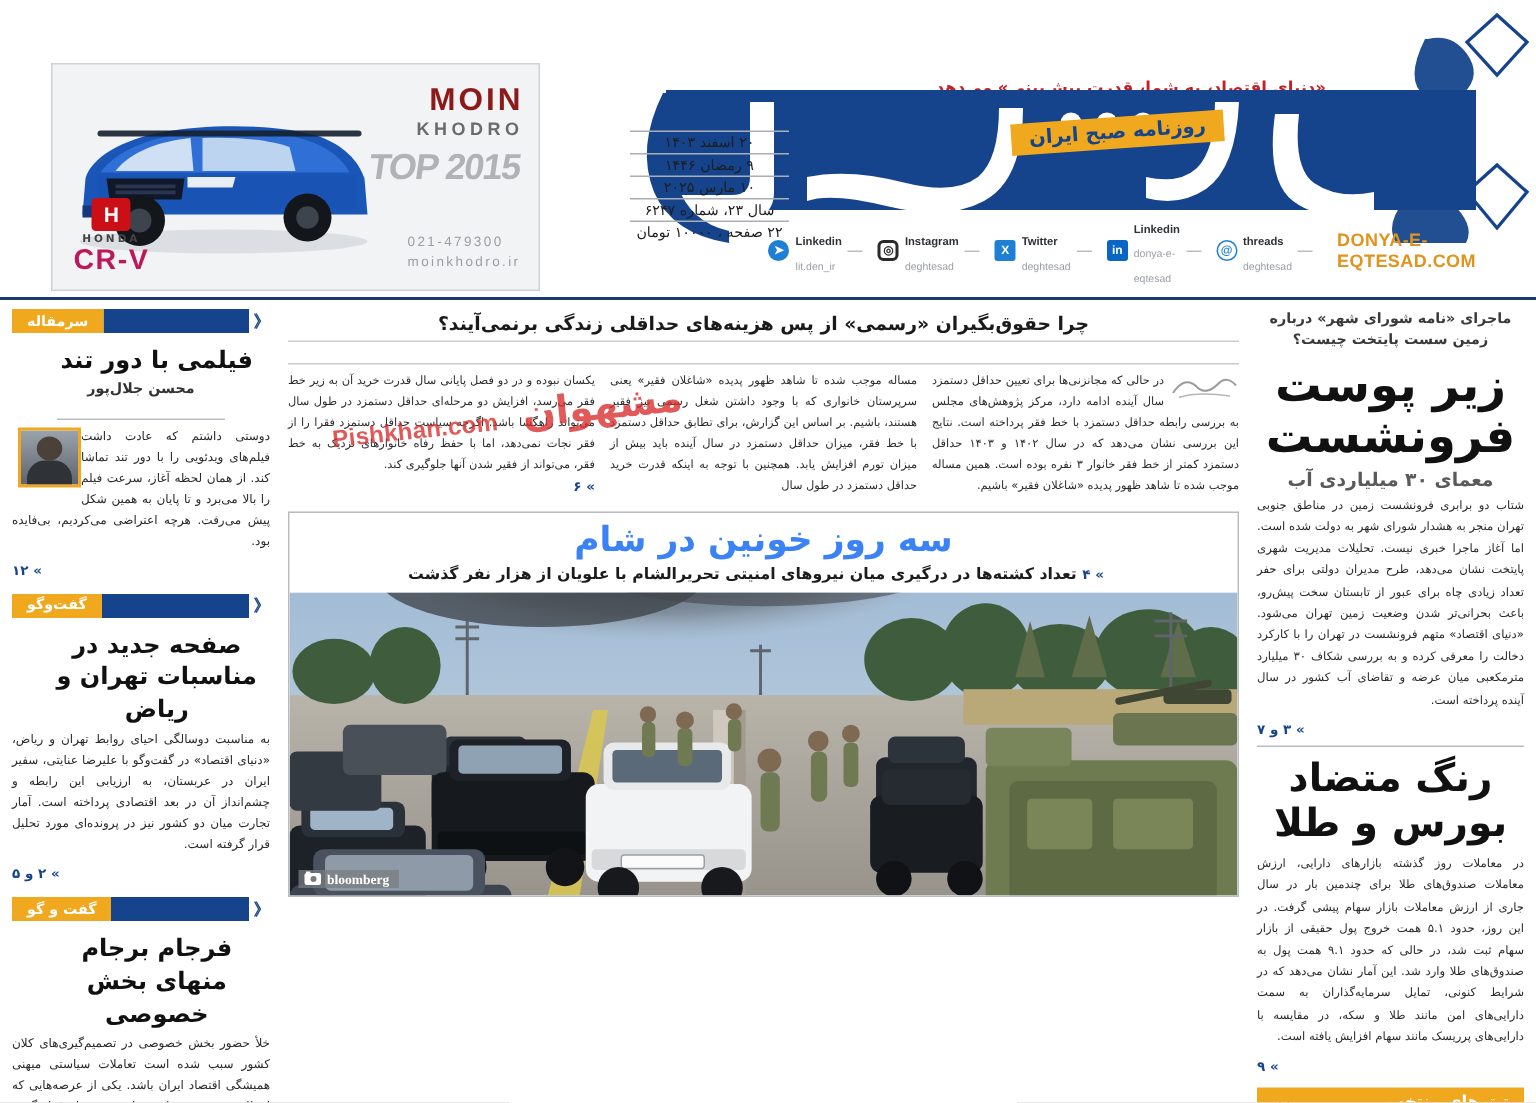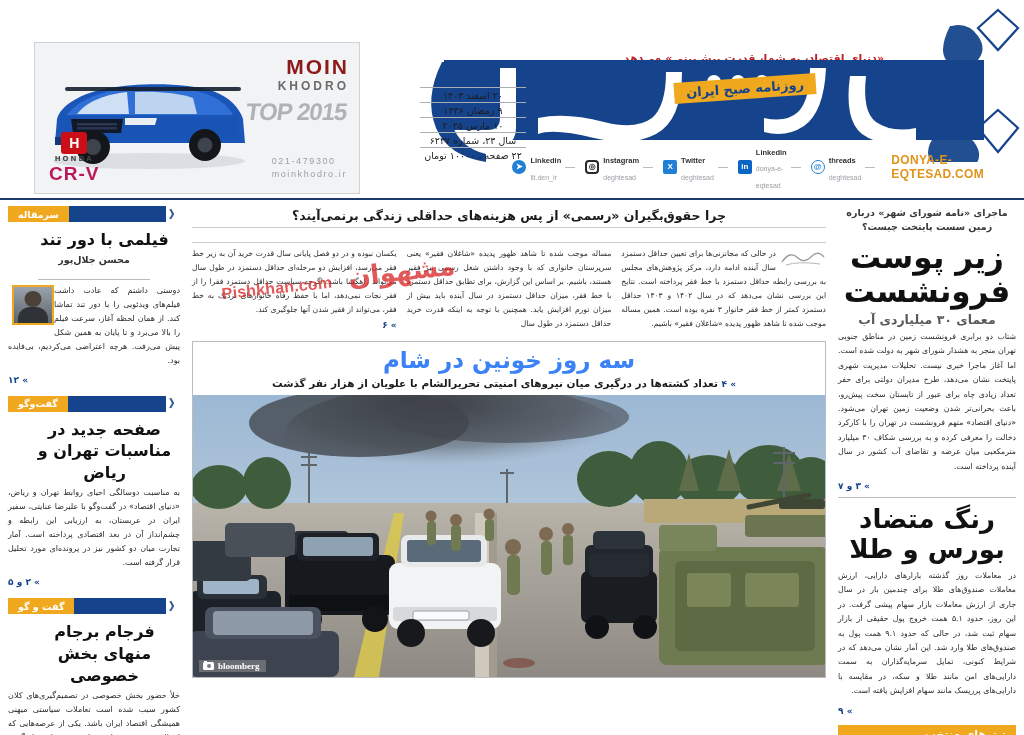--- a/index.html
+++ b/index.html
@@ -219,21 +219,21 @@
     overflow: hidden;
   }
   .photo-title {
     position: relative; text-align: center; padding: 5px 4px 6px; background: #ffffff;
   }
   .photo-title h2 { font-size: 23px; font-weight: bold; color: #3b82f6; line-height: 1.2; }
   .photo-sub {
     font-size: 10.5px; color: #1c1c1c; font-weight: bold; margin-top: 3px;
   }
   .photo-sub .pg { margin-right: 10px; }
-  .photo-img { position: relative; width: 100%; height: 282px; overflow: hidden; }
+  .photo-img { position: relative; width: 100%; height: 202px; overflow: hidden; }
   .credit {
     position: absolute; left: 6px; bottom: 5px; display: flex; align-items: center;
     gap: 4px; background: rgba(120,124,128,.75); padding: 1px 6px 1px 4px; direction: ltr;
   }
   .credit .cam {
     width: 11px; height: 8px; background: #fff; border-radius: 1.5px; position: relative; flex: none;
   }
   .credit .cam::before {
     content: ""; position: absolute; left: 3.5px; top: 1.5px; width: 4px; height: 4px;
     border-radius: 50%; background: #787c80;

